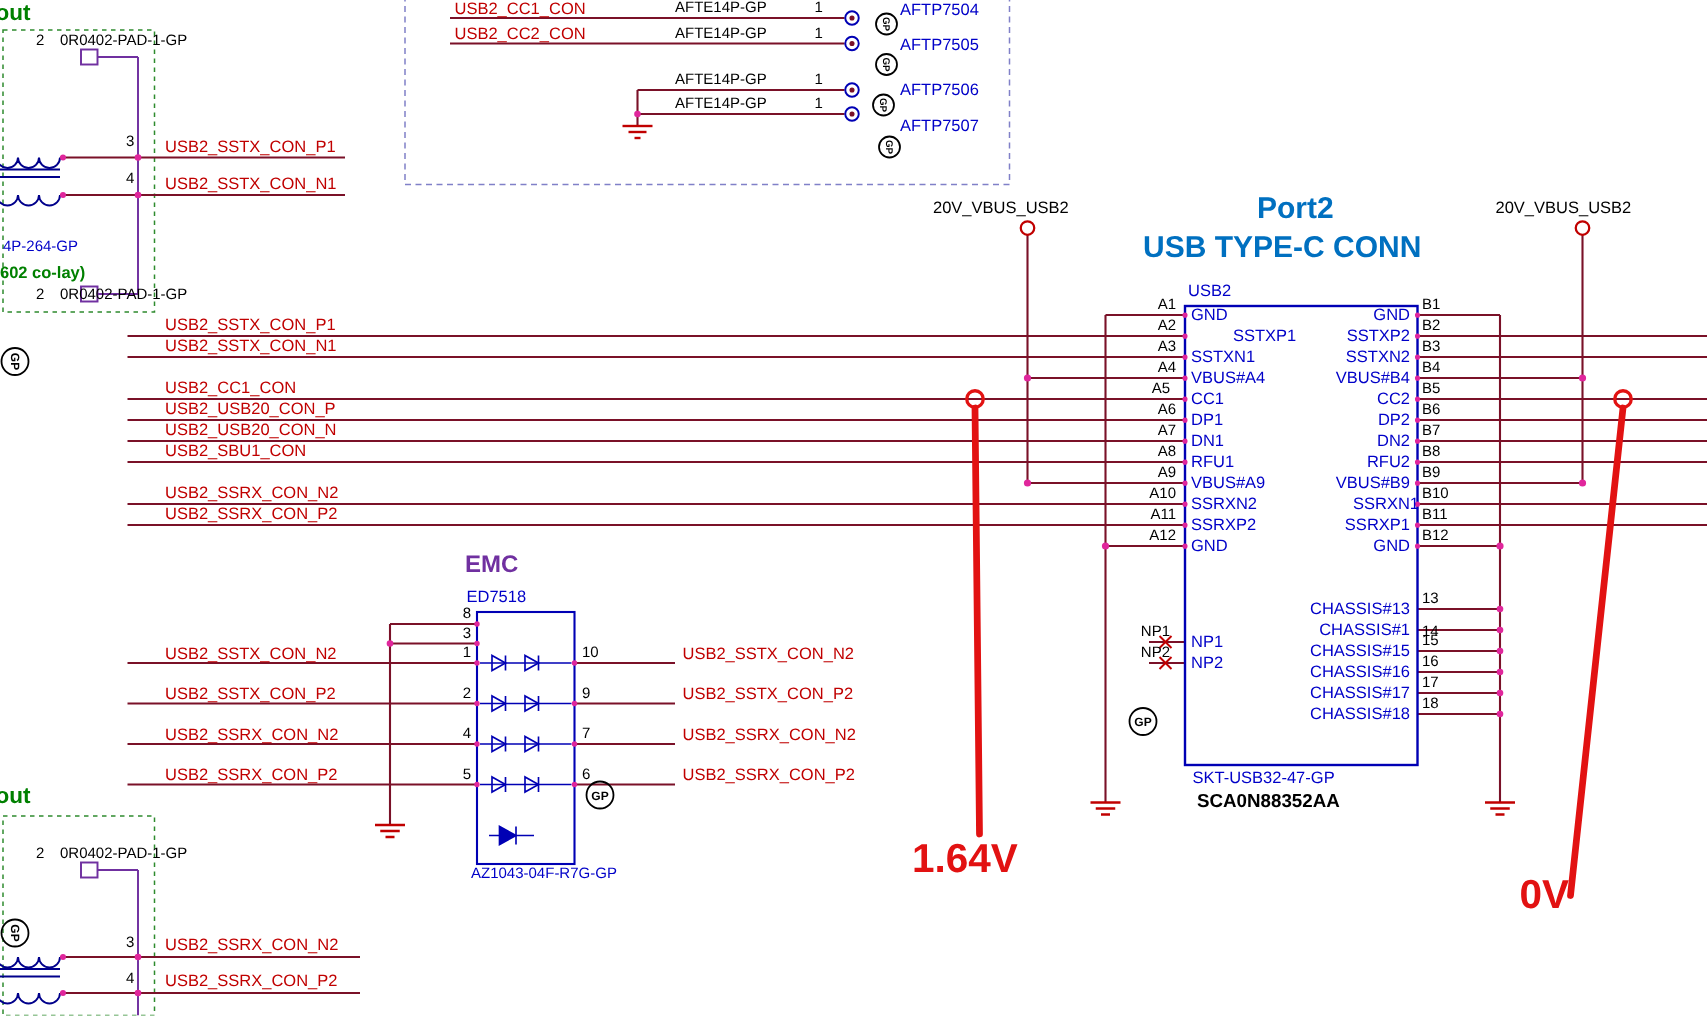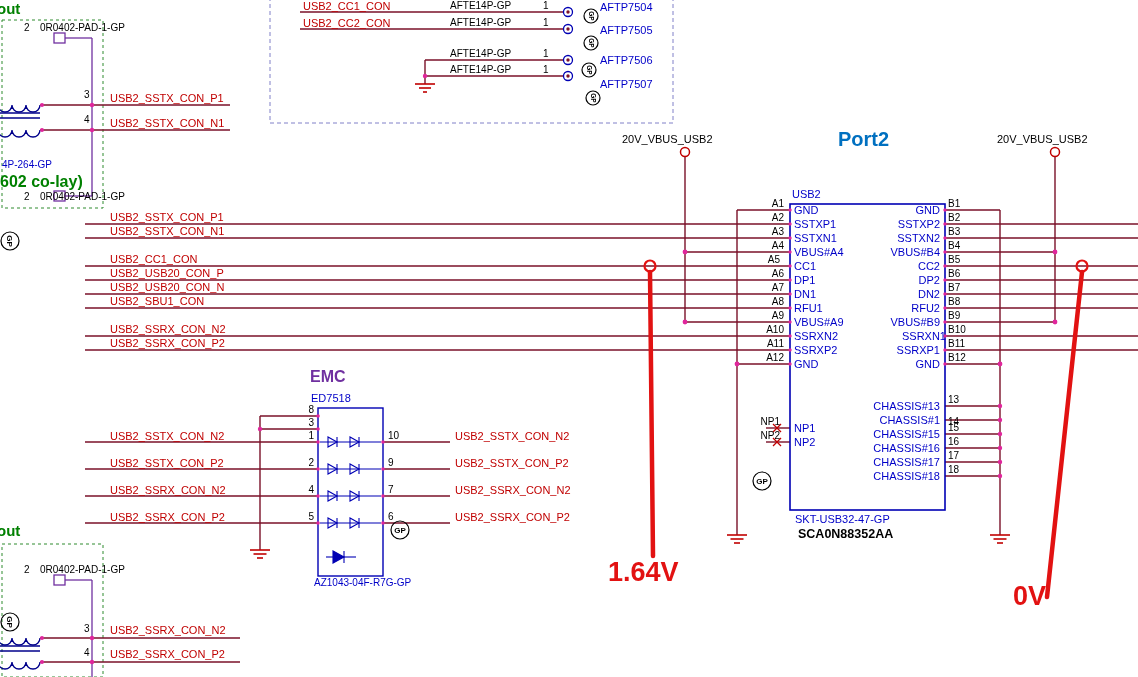--- a/index.html
+++ b/index.html
@@ -5,21 +5,21 @@
   *{margin:0;padding:0;box-sizing:border-box}
   body{background:#fff}
   .canvas{position:relative;width:1138px;height:677px;background:#fff;overflow:hidden;
           font-family:"Liberation Sans",sans-serif}
   .t{position:absolute;white-space:nowrap;font-size:11px;line-height:12px;color:#000}
   .pn{font-size:10px}
   .net{color:#c00000}
   .blue{color:#0000c8}
   .r{text-align:right}
   .green{color:#008000;font-weight:bold;font-size:15px}
-  .green2{color:#008000;font-weight:bold;font-size:16px}
+  .green2{color:#008000;font-weight:bold;font-size:11px}
   .title{color:#0070c0;font-weight:bold;font-size:20px;line-height:22px}
   .probe{color:#e21212;font-weight:bold;font-size:27px;line-height:28px}
   .mpn{font-weight:bold;font-size:12.5px}
   .emct{color:#7030a0;font-weight:bold;font-size:16px}
   svg.wires{position:absolute;left:0;top:0}
 </style>
 </head>
 <body>
 
 <div class="canvas">
@@ -309,37 +309,38 @@
 <div class="t net" style="left:110px;top:267px">USB2_USB20_CON_P</div>
 <div class="t net" style="left:110px;top:281px">USB2_USB20_CON_N</div>
 <div class="t net" style="left:110px;top:295px">USB2_SBU1_CON</div>
 <div class="t net" style="left:110px;top:323px">USB2_SSRX_CON_N2</div>
 <div class="t net" style="left:110px;top:337px">USB2_SSRX_CON_P2</div>
 
 <div class="t" style="left:622px;top:133px">20V_VBUS_USB2</div>
 <div class="t" style="left:997px;top:133px">20V_VBUS_USB2</div>
 
 <div class="t title" style="left:838px;top:128px">Port2</div>
+<div class="t title" style="left:762px;top:154px">USB TYPE-C CONN</div>
 <div class="t blue" style="left:792px;top:188px">USB2</div>
 
 <div class="t pn r" style="left:756px;top:198px;width:28px">A1</div>
 <div class="t pn r" style="left:756px;top:212px;width:28px">A2</div>
 <div class="t pn r" style="left:756px;top:226px;width:28px">A3</div>
 <div class="t pn r" style="left:756px;top:240px;width:28px">A4</div>
 <div class="t pn r" style="left:752px;top:254px;width:28px">A5</div>
 <div class="t pn r" style="left:756px;top:268px;width:28px">A6</div>
 <div class="t pn r" style="left:756px;top:282px;width:28px">A7</div>
 <div class="t pn r" style="left:756px;top:296px;width:28px">A8</div>
 <div class="t pn r" style="left:756px;top:310px;width:28px">A9</div>
 <div class="t pn r" style="left:756px;top:324px;width:28px">A10</div>
 <div class="t pn r" style="left:756px;top:338px;width:28px">A11</div>
 <div class="t pn r" style="left:756px;top:352px;width:28px">A12</div>
 
 <div class="t blue" style="left:794px;top:204px">GND</div>
-<div class="t blue" style="left:794px;top:218px">SSTXP1</div>
+<div class="t blue" style="left:822px;top:218px">SSTXP1</div>
 <div class="t blue" style="left:794px;top:232px">SSTXN1</div>
 <div class="t blue" style="left:794px;top:246px">VBUS#A4</div>
 <div class="t blue" style="left:794px;top:260px">CC1</div>
 <div class="t blue" style="left:794px;top:274px">DP1</div>
 <div class="t blue" style="left:794px;top:288px">DN1</div>
 <div class="t blue" style="left:794px;top:302px">RFU1</div>
 <div class="t blue" style="left:794px;top:316px">VBUS#A9</div>
 <div class="t blue" style="left:794px;top:330px">SSRXN2</div>
 <div class="t blue" style="left:794px;top:344px">SSRXP2</div>
 <div class="t blue" style="left:794px;top:358px">GND</div>

